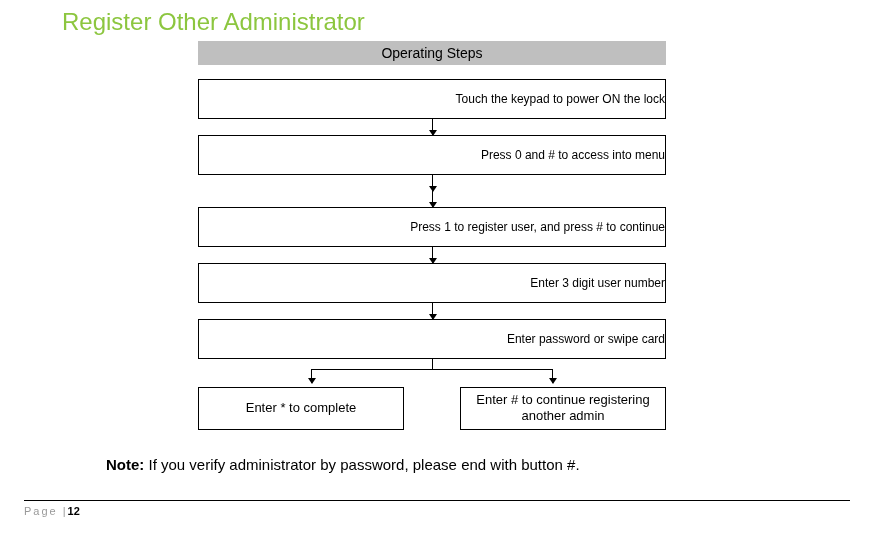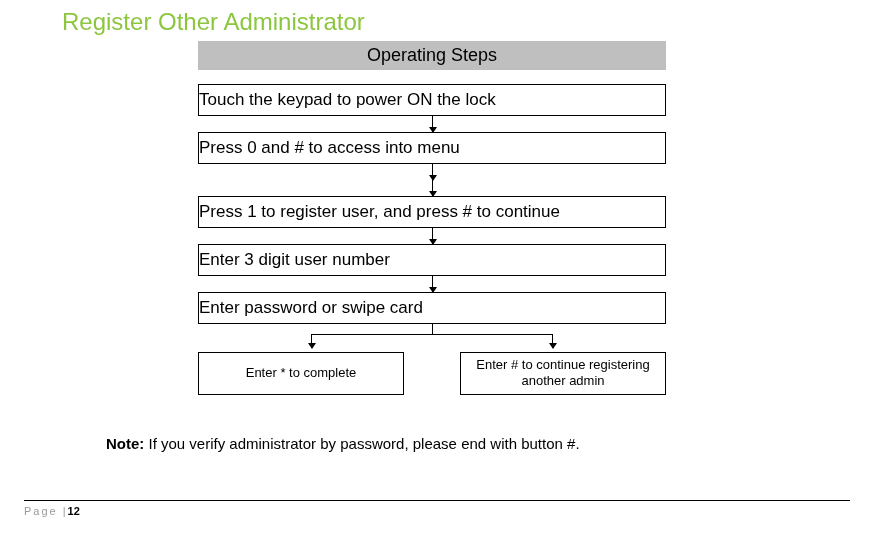--- a/index.html
+++ b/index.html
@@ -17,29 +17,29 @@
       margin: 8px 0 5px 62px;
       font-weight: normal;
     }
     .flow-container {
       margin-left: 198px;
       width: 468px;
     }
     .header-box {
       background: #bfbfbf;
       text-align: center;
-      font-size: 18px;
+      font-size: 14px;
       padding: 4px 0;
       margin-bottom: 14px;
     }
     .step-box {
       border: 1px solid #000;
-      text-align: left;
-      font-size: 17px;
-      padding: 5px 0;
+      text-align: right;
+      font-size: 12px;
+      padding: 12px 0;
       background: #fff;
     }
     .arrow-down {
       width: 0;
       height: 16px;
       border-left: 1px solid #000;
       margin: 0 auto;
       position: relative;
     }
     .arrow-down::after {
@@ -104,21 +104,21 @@
       padding: 4px 6px;
       width: 206px;
       box-sizing: border-box;
       background: #fff;
       line-height: 1.25;
       display: flex;
       align-items: center;
       justify-content: center;
     }
     .note {
-      margin: 40px 0 0 106px;
+      margin: 26px 0 0 106px;
       font-size: 15px;
     }
     .note-bold { font-weight: bold; }
     .footer-line {
       position: absolute;
       left: 24px;
       right: 24px;
       bottom: 30px;
       border-top: 1px solid #000;
       text-align: left;

